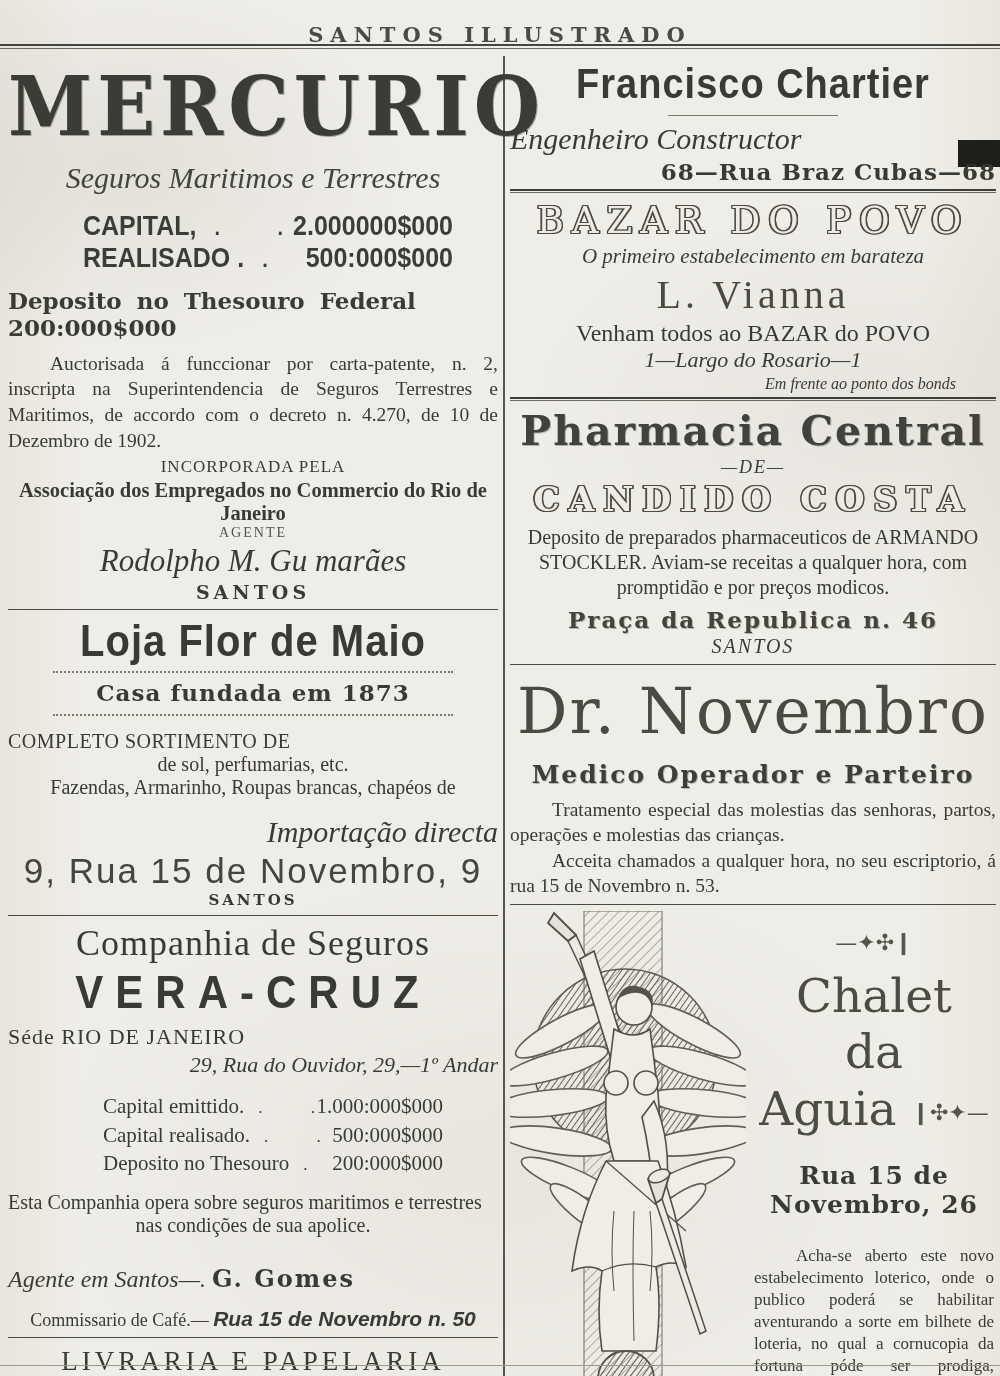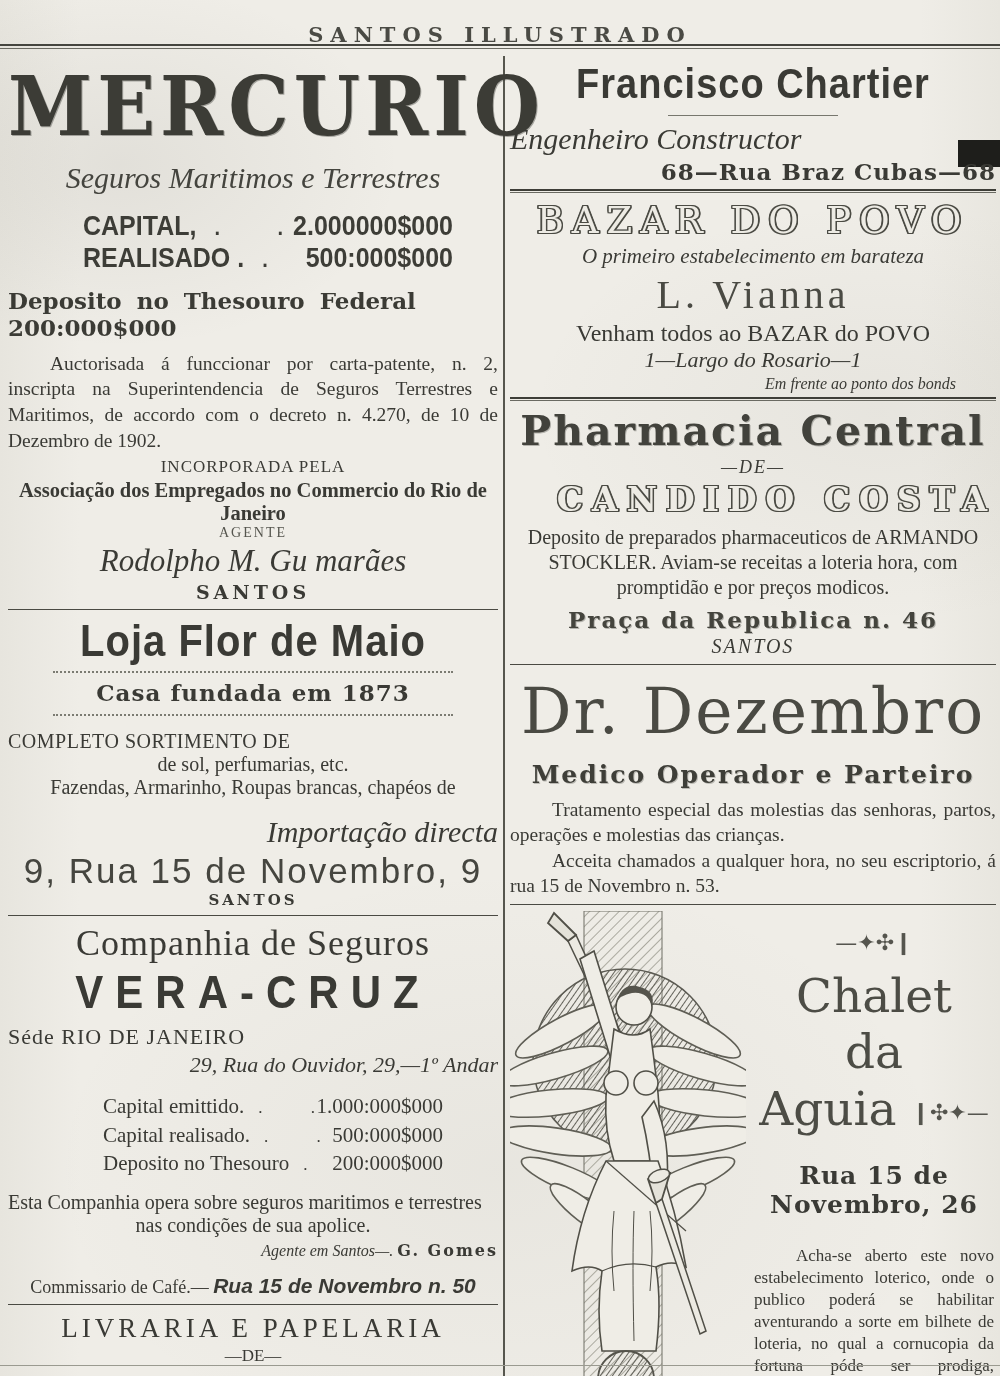--- a/index.html
+++ b/index.html
@@ -87,21 +87,21 @@
 
   
   .vc-header { font-size:36px; text-align:center; margin-top:4px; letter-spacing:1px; }
   .vc-title { font-family:"Liberation Sans", sans-serif; font-weight:bold; font-size:42px;
     text-align:center; letter-spacing:12px; margin-top:4px; }
   .vc-sede { font-size:22px; margin-top:8px; letter-spacing:1px; }
   .vc-address { font-style:italic; font-size:22px; text-align:right; margin-top:2px; }
   .fin-row { display:flex; align-items:baseline; font-size:21px; padding:0 55px 0 95px; line-height:1.35; }
   .fin-dots { flex:1; overflow:hidden; white-space:nowrap; letter-spacing:22px; padding-left:14px; font-size:17px; }
   .vc-par { font-size:20px; margin-top:14px; }
-  .vc-agente { font-size:16px; text-align:right; margin-top:4px; }
+  .vc-agente { font-size:24px; text-align:left; margin-top:27px; }
   .vc-agente .name { font-family:"DejaVu Serif", serif; font-weight:bold; letter-spacing:2px; font-style:normal; }
   .vc-comm { font-size:18px; text-align:center; margin-top:14px; }
   .vc-comm .addr { font-family:"Liberation Sans", sans-serif; font-style:italic; font-weight:bold; font-size:21px; }
 
   
   .liv-header { font-size:27px; letter-spacing:4px; text-align:center; margin-top:8px; }
   .liv-de { font-size:17px; text-align:center; margin-top:2px; }
 
   
   .chartier-name { font-family:"Liberation Sans", sans-serif; font-weight:bold; font-size:38px;
@@ -115,21 +115,21 @@
   .bazar-tagline { font-style:italic; font-size:21px; text-align:center; margin-top:2px; }
   .bazar-owner { font-size:40px; text-align:center; letter-spacing:4px; color:#4a4a43; margin-top:2px; }
   .bazar-line { font-size:24px; text-align:center; margin-top:2px; }
   .bazar-addr { font-style:italic; font-size:22px; text-align:center; }
   .bazar-note { font-style:italic; font-size:16px; text-align:right; padding-right:40px; margin-top:2px; }
   .pharm-title { font-family:"DejaVu Serif", serif; font-weight:bold; font-size:41px;
     text-align:center; letter-spacing:2px; margin-top:6px; color:#42423c;
     text-shadow:1px 1px 0 rgba(70,70,62,0.35); }
   .pharm-de { font-style:italic; font-size:18px; text-align:center; margin-top:2px; letter-spacing:2px; }
   .pharm-owner { font-family:"DejaVu Serif", serif; font-weight:bold; font-size:33px;
-    text-align:right; letter-spacing:9px; margin-top:2px; }
+    text-align:center; letter-spacing:9px; margin-top:2px; }
   .pharm-par { font-size:20px; line-height:1.25; text-align:center; margin-top:6px; }
   .pharm-addr { font-family:"DejaVu Serif", serif; font-weight:bold; font-size:23px;
     text-align:center; letter-spacing:2px; margin-top:6px; color:#44443d;
     text-shadow:1px 1px 0 rgba(70,70,62,0.35); }
   .pharm-city { font-style:italic; font-size:20px; text-align:center; letter-spacing:2px; margin-top:2px; }
   .cerq-name { font-family:"DejaVu Serif", serif; font-size:63px; text-align:center;
     letter-spacing:2px; margin-top:10px; color:#4a4a43; }
   .cerq-role { font-family:"DejaVu Serif", serif; font-weight:bold; font-size:25px;
     text-align:center; letter-spacing:2px; margin-top:12px; color:#3e3e38;
     text-shadow:1px 1px 0 rgba(70,70,62,0.3); }
@@ -272,29 +272,29 @@
       <div class="bazar-note">Em frente ao ponto dos bonds</div>
     </section>
 
     <hr class="rule-thick">
     <hr class="rule-thin">
 
     <section>
       <div class="pharm-title">Pharmacia Central</div>
       <div class="pharm-de">—DE—</div>
       <div class="pharm-owner outline">CANDIDO COSTA</div>
-      <p class="pharm-par">Deposito de preparados pharmaceuticos de ARMANDO STOCKLER. Aviam-se receitas a loteria hora, com promptidão e por preços modicos.</p>
+      <p class="pharm-par">Deposito de preparados pharmaceuticos de ARMANDO STOCKLER. Aviam-se receitas a qualquer hora, com promptidão e por preços modicos.</p>
       <div class="pharm-addr">Praça da Republica n. 46</div>
       <div class="pharm-city">SANTOS</div>
     </section>
 
     <hr class="rule">
 
     <section>
-      <div class="cerq-name">Dr. Dezembro</div>
+      <div class="cerq-name">Dr. Novembro</div>
       <div class="cerq-role">Medico Operador e Parteiro</div>
       <p class="cerq-par justify indent">Tratamento especial das molestias das senhoras, partos, operações e molestias das crianças.</p>
       <p class="cerq-par justify indent" style="margin-top:0;">Acceita chamados a qualquer hora, no seu escriptorio, á rua 15 de Novembro n. 53.</p>
     </section>
 
     <hr class="rule">
 
     <section class="bottom-section">
 
       <div class="illustration-wrap">

